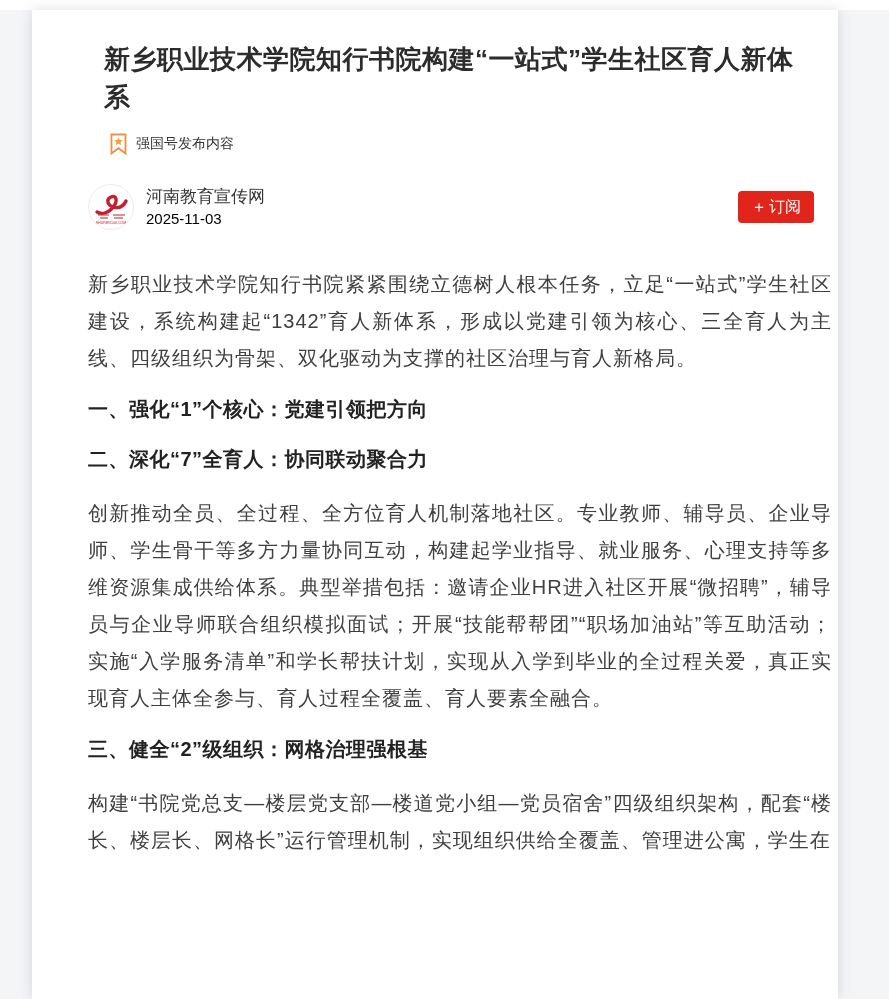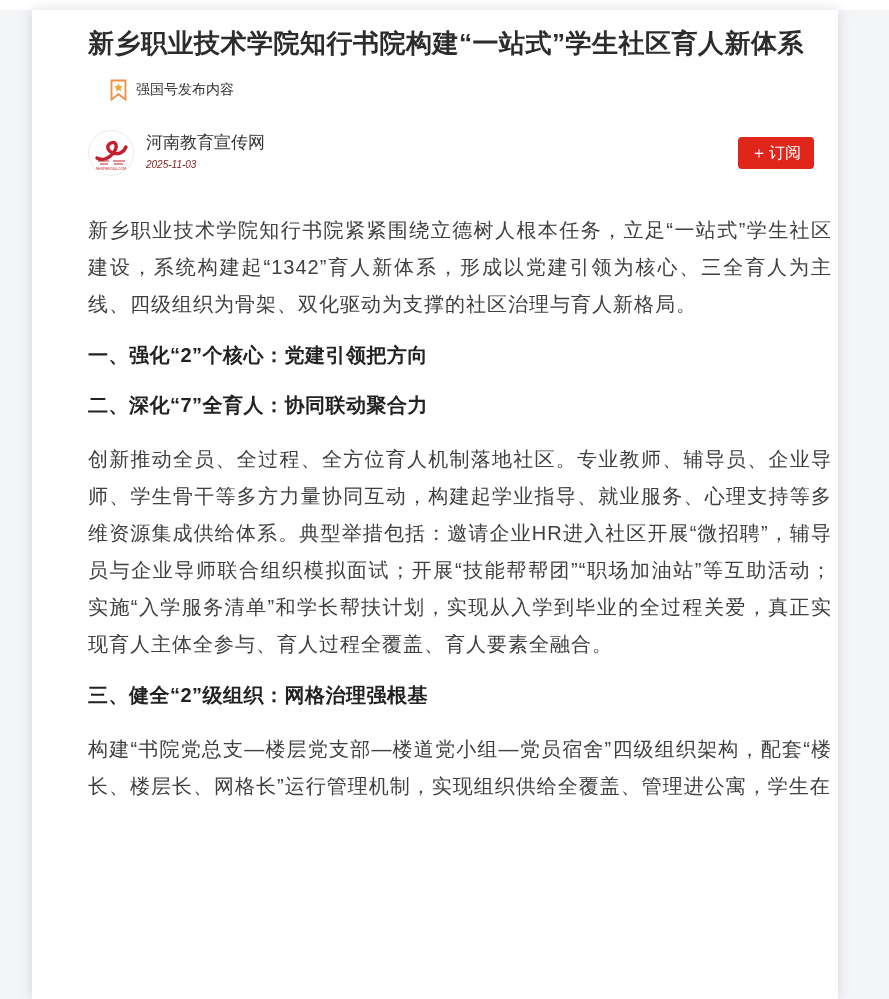--- a/index.html
+++ b/index.html
@@ -15,21 +15,21 @@
   .card{
     position:absolute;left:32px;top:10px;width:806px;height:989px;
     background:#ffffff;
     box-shadow:0 0 12px rgba(70,80,100,0.18);
     box-sizing:border-box;
     padding:14px 6px 0 56px;
     overflow:hidden;
   }
   .content{width:744px;}
   h1.title{
-    margin:0;
+    margin:16px;
     font-size:26px;line-height:38px;letter-spacing:0.5px;
     font-weight:600;color:#2c2c2c;
   }
   .badge-row{
     display:flex;align-items:center;gap:9px;
     margin-top:16px;height:24px;margin-left:22px;
   }
   .badge-icon{width:17px;height:22px;display:inline-block;flex:0 0 auto;}
   .badge-label{font-size:14px;color:#333333;}
   .pub-row{
@@ -37,21 +37,21 @@
     margin-top:28px;height:46px;
   }
   .avatar{
     width:46px;height:46px;border-radius:50%;
     border:1px solid #ececec;box-sizing:border-box;
     background:#fff;overflow:hidden;flex:0 0 auto;
     cursor:pointer;
   }
   .pub-meta{margin-left:12px;display:flex;flex-direction:column;justify-content:space-between;gap:3px;}
   .pub-name{font-size:17px;color:#333333;line-height:20px;}
-  .pub-date{font-size:10px;color:#7f1d1d;line-height:18px;font-style:italic;}
+  .pub-date{font-size:15px;color:#000000;line-height:18px;}
   .subscribe{
     margin-left:auto;margin-right:18px;
     background:#e1251b;color:#ffffff;border:none;border-radius:4px;
     font-size:16px;line-height:1;padding:8px 13px;
     display:flex;align-items:center;gap:2px;
     font-family:inherit;cursor:pointer;
   }
   .subscribe .plus{font-size:16px;font-weight:400;}
   .article-body{margin-top:36px;}
   .article-body p{
@@ -99,21 +99,21 @@
         <div class="pub-date">2025-11-03</div>
       </div>
       <button class="subscribe">
         <span class="plus">＋</span>
         <span>订阅</span>
       </button>
     </div>
 
     <div class="article-body">
       <p>新乡职业技术学院知行书院紧紧围绕立德树人根本任务，立足“一站式”学生社区建设，系统构建起“1342”育人新体系，形成以党建引领为核心、三全育人为主线、四级组织为骨架、双化驱动为支撑的社区治理与育人新格局。</p>
-      <h2>一、强化“2”个核心：党建引领把方向</h2>
+      <h2>一、强化“1”个核心：党建引领把方向</h2>
       <h2>二、深化“7”全育人：协同联动聚合力</h2>
       <p>创新推动全员、全过程、全方位育人机制落地社区。专业教师、辅导员、企业导师、学生骨干等多方力量协同互动，构建起学业指导、就业服务、心理支持等多维资源集成供给体系。典型举措包括：邀请企业HR进入社区开展“微招聘”，辅导员与企业导师联合组织模拟面试；开展“技能帮帮团”“职场加油站”等互助活动；实施“入学服务清单”和学长帮扶计划，实现从入学到毕业的全过程关爱，真正实现育人主体全参与、育人过程全覆盖、育人要素全融合。</p>
       <h2>三、健全“2”级组织：网格治理强根基</h2>
       <p>构建“书院党总支—楼层党支部—楼道党小组—党员宿舍”四级组织架构，配套“楼长、楼层长、网格长”运行管理机制，实现组织供给全覆盖、管理进公寓，学生在</p>
     </div>
 
   </div>
 </div>
 
 </body></html>

